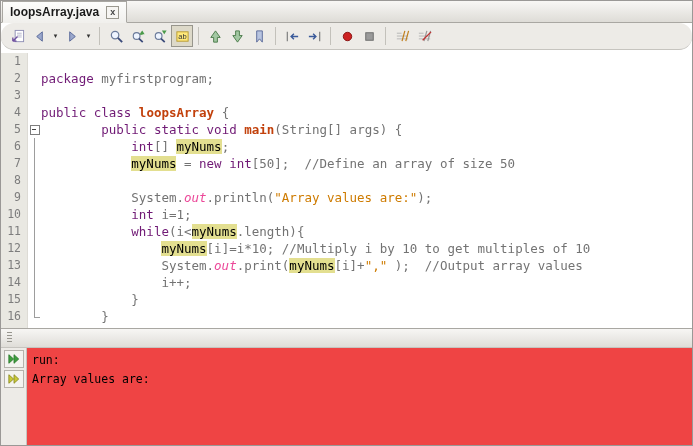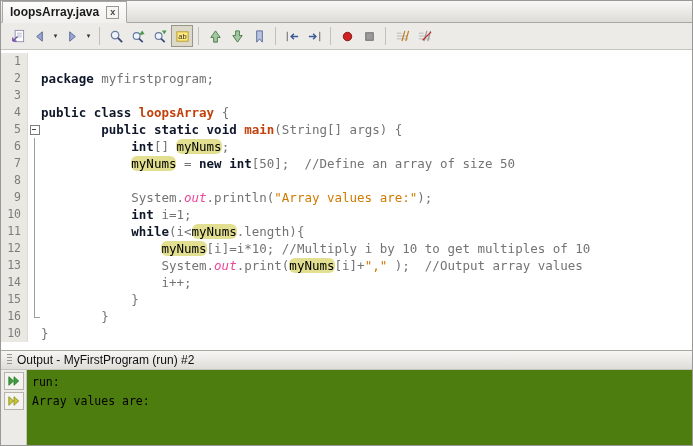--- a/index.html
+++ b/index.html
@@ -25,21 +25,21 @@
   }
   .tab-close {
     width: 13px; height: 13px; border: 1px solid #9a988f; background: #f6f5f2;
     font-size: 9px; line-height: 11px; text-align: center; color: #444; cursor: default;
   }
 
   
   .toolbar {
     height: 27px; flex: none; background: #edebe7;
     border-bottom: 1px solid #c6c4bf;
-    display: flex; align-items: center; padding: 0 5px;
+    display: flex; align-items: center; padding: 0 5px; border-radius: 13px;
   }
   .tb-btn {
     width: 22px; height: 22px; border: 1px solid transparent;
     display: flex; align-items: center; justify-content: center; flex: none;
   }
   .tb-btn svg { width: 15px; height: 15px; }
   .tb-btn.pressed { border: 1px solid #97958c; background: #ddd9c9; }
   .tb-dd {
     width: 11px; height: 22px; font-size: 7px; color: #333; flex: none;
     display: flex; align-items: center; justify-content: center;
@@ -62,41 +62,41 @@
     content: ""; position: absolute; left: 2px; top: 4px; width: 8px; height: 8px;
     border: 1px solid #7d7d7d; background: #fff;
   }
   .fold-start::after {
     content: ""; position: absolute; left: 4px; top: 8px; width: 4px; height: 1px; background: #444;
   }
   .fold-mid::before { content: ""; position: absolute; left: 6px; top: 0; bottom: 0; width: 1px; background: #9d9d9d; }
   .fold-end::before { content: ""; position: absolute; left: 6px; top: 0; height: 9px; width: 1px; background: #9d9d9d; }
   .fold-end::after  { content: ""; position: absolute; left: 6px; top: 9px; width: 6px; height: 1px; background: #9d9d9d; }
   .codeline { flex: 1; color: #000; }
-  .tk-kw  { color: #0f172a; font-weight: bold; }
+  .tk-kw  { color: #701a75; font-weight: normal; }
   .tk-pl  { color: #737373; }
   .tk-bd  { color: #c2410c; font-weight: bold; }
   .tk-str { color: #ce7b00; }
   .tk-com { color: #737373; }
-  .tk-hl  { background: #e3df90; color: #000; border-radius: 6px; }
+  .tk-hl  { background: #e3df90; color: #000; }
   .tk-fld { color: #ec4899; font-style: italic; }
 
   
   .out-header {
     height: 20px; flex: none;
     background: linear-gradient(#f7f6f4, #dfddd8);
     border-top: 1px solid #a9a7a2; border-bottom: 1px solid #c6c4bf;
     display: flex; align-items: center; padding: 0 4px;
     font-size: 12px; color: #111;
   }
   .grip {
     width: 5px; height: 12px; margin: 0 5px 0 2px;
     background: repeating-linear-gradient(to bottom, #97958e 0 1px, transparent 1px 3px);
   }
-  .out-body { height: 75px; flex: none; display: flex; background: #4d7c0f; }
+  .out-body { height: 97px; flex: none; display: flex; background: #ef4444; }
   .out-toolbar {
     width: 26px; flex: none; background: #edebe7; border-right: 1px solid #c6c4bf;
     display: flex; flex-direction: column; align-items: center; padding-top: 2px; gap: 2px;
   }
   .out-btn {
     width: 20px; height: 18px; border: 1px solid #b5b3ac; background: #f4f3f0;
     display: flex; align-items: center; justify-content: center;
   }
   .out-btn svg { width: 14px; height: 12px; }
   .output-text {
@@ -244,21 +244,20 @@
         <div class="ed-row"><span class="lnum">13</span><span class="fold fold-mid"></span><span class="codeline"><span class="tk-pl">                System.</span><span class="tk-fld">out</span><span class="tk-pl">.print(</span><span class="tk-hl">myNums</span><span class="tk-pl">[i]+</span><span class="tk-str">","</span><span class="tk-pl"> );  </span><span class="tk-com">//Output array values</span></span></div>
         <div class="ed-row"><span class="lnum">14</span><span class="fold fold-mid"></span><span class="codeline"><span class="tk-pl">                i++;</span></span></div>
         <div class="ed-row"><span class="lnum">15</span><span class="fold fold-mid"></span><span class="codeline"><span class="tk-pl">            }</span></span></div>
         <div class="ed-row"><span class="lnum">16</span><span class="fold fold-end"></span><span class="codeline"><span class="tk-pl">        }</span></span></div>
         <div class="ed-row"><span class="lnum">10</span><span class="fold"></span><span class="codeline"><span class="tk-pl">}</span></span></div>
       </div>
   </div>
 
   <div class="out-header">
     <span class="grip"></span>
-    <span>Output - MyFirstProgram (run) #2</span>
   </div>
 
   <div class="out-body">
     <div class="out-toolbar">
         <div class="out-btn">
           <svg viewBox="0 0 16 14">
             <path d="M2 2 L7.5 7 L2 12 Z" fill="#3f9f3f" stroke="#2a7a2a"></path>
             <path d="M8 2 L13.5 7 L8 12 Z" fill="#3f9f3f" stroke="#2a7a2a"></path>
           </svg>
         </div>

